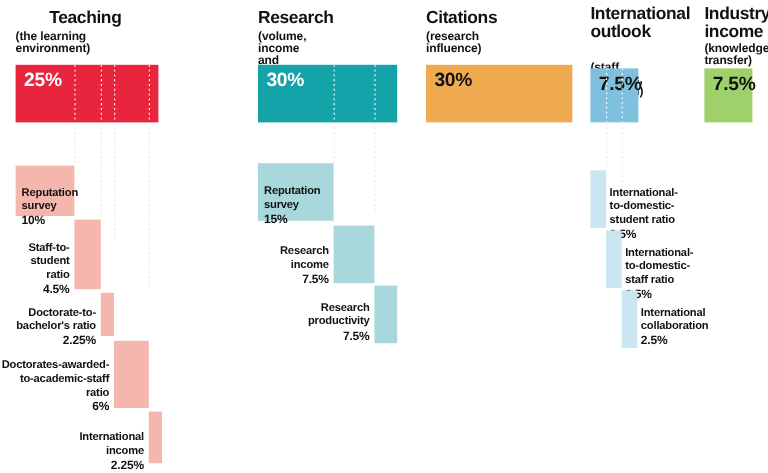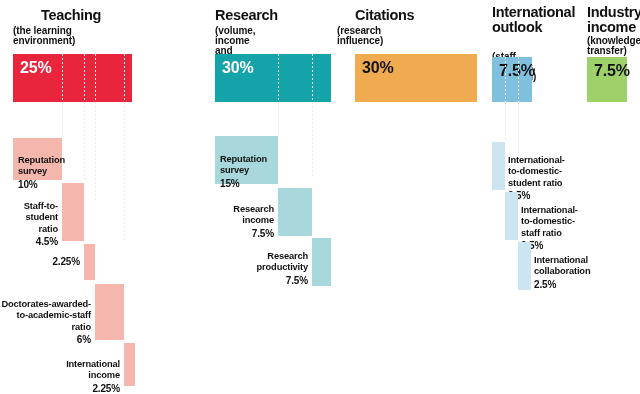--- a/index.html
+++ b/index.html
@@ -120,20 +120,22 @@
     <div class="subbar" style="left:62px; top:183px; width:22px; height:58px; background:#f5b6ae;"></div>
     <div class="sublabel" style="left:0px; top:190px; width:58px;">
       <span>Staff-to-
 student
 ratio</span>
       <span class="val">4.5%</span>
     </div>
 
     <div class="subbar" style="left:84px; top:244px; width:11px; height:36px; background:#f5b6ae;"></div>
     <div class="sublabel" style="left:0px; top:244px; width:80px;">
+      <span>Doctorate-to-
+bachelor's ratio</span>
       <span class="val">2.25%</span>
     </div>
 
     <div class="subbar" style="left:95px; top:284px; width:29px; height:56px; background:#f5b6ae;"></div>
     <div class="sublabel" style="left:0px; top:288px; width:91px;text-align:right;">
       <span>Doctorates-awarded-
 to-academic-staff
 ratio</span>
       <span class="val">6%</span>
     </div>
@@ -176,21 +178,21 @@
     <div class="subbar" style="left:312px; top:238px; width:19px; height:48px; background:#a8d8dc;"></div>
     <div class="sublabel" style="left:222px; top:240px; width:86px;">
       <span>Research
 productivity</span>
       <span class="val">7.5%</span>
     </div>
   </div>
 
   <div class="group">
     <div class="g-title" style="left:355px; top:8px;">Citations</div>
-    <div class="g-sub" style="left:337px; top:26px;">(research influence)</div>
+    <div class="g-sub" style="left:355px; top:26px;">(research influence)</div>
 
     <div class="mainbar dark" style="left:355px; top:54px; width:122px; height:48px; background:#f0ab50;">
       <span class="pct">30%</span>
     </div>
   </div>
 
   <div class="group">
     <div class="g-title" style="left:492px; top:5px;">International
 outlook</div>
     <div class="g-sub" style="left:492px; top:52px;">(staff, students,

